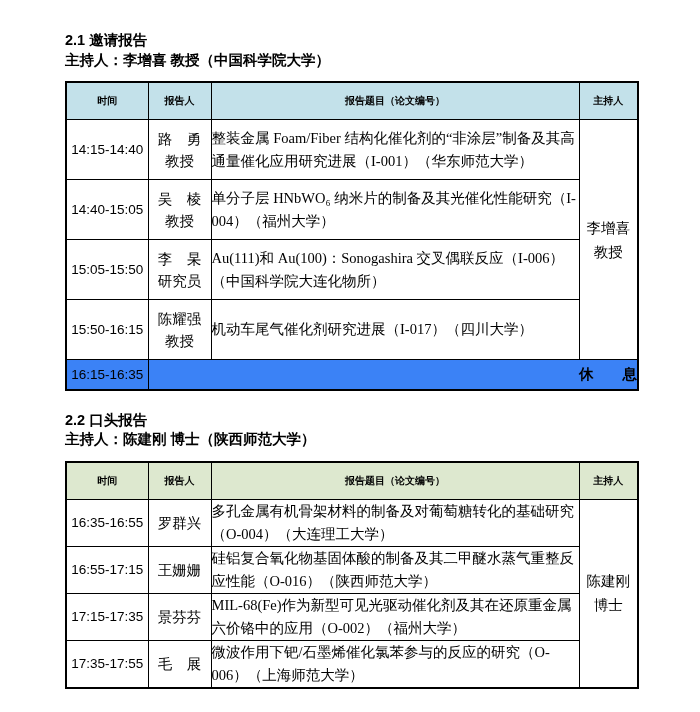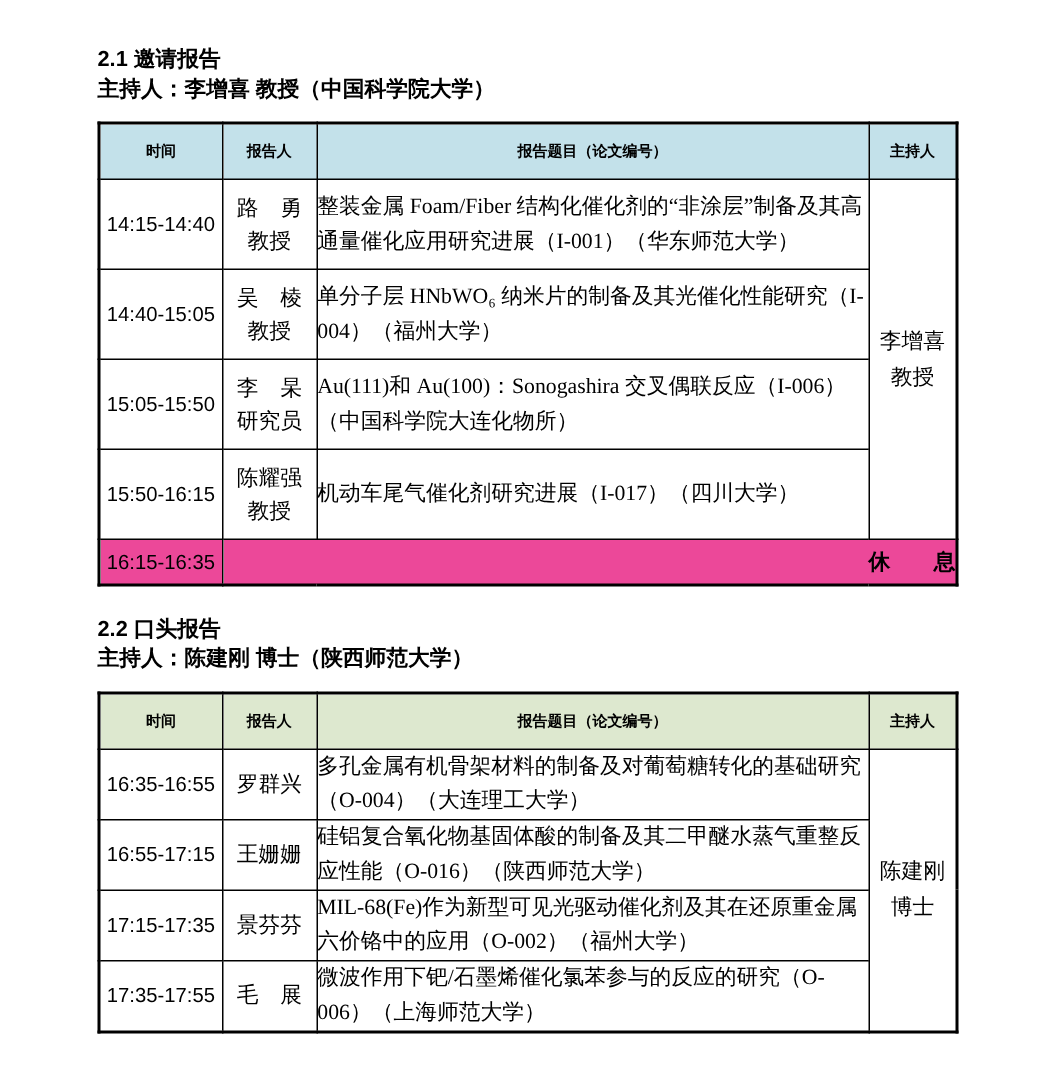--- a/index.html
+++ b/index.html
@@ -59,21 +59,21 @@
     text-align: left;
     line-height: 23px;
     padding: 2px 6px 2px 8px;
   }
   td.chair-cell {
     font-size: 14.5px;
     text-align: center;
     line-height: 24px;
   }
   tr.break-row { height: 30px; }
-  tr.break-row td { background: #ec4899; }
+  tr.break-row td { background: #3b82f6; }
   td.break-label-cell {
     font-size: 14.5px;
     font-weight: bold;
     text-align: right;
     white-space: pre;
   }
 </style>
 </head>
 <body>
 

